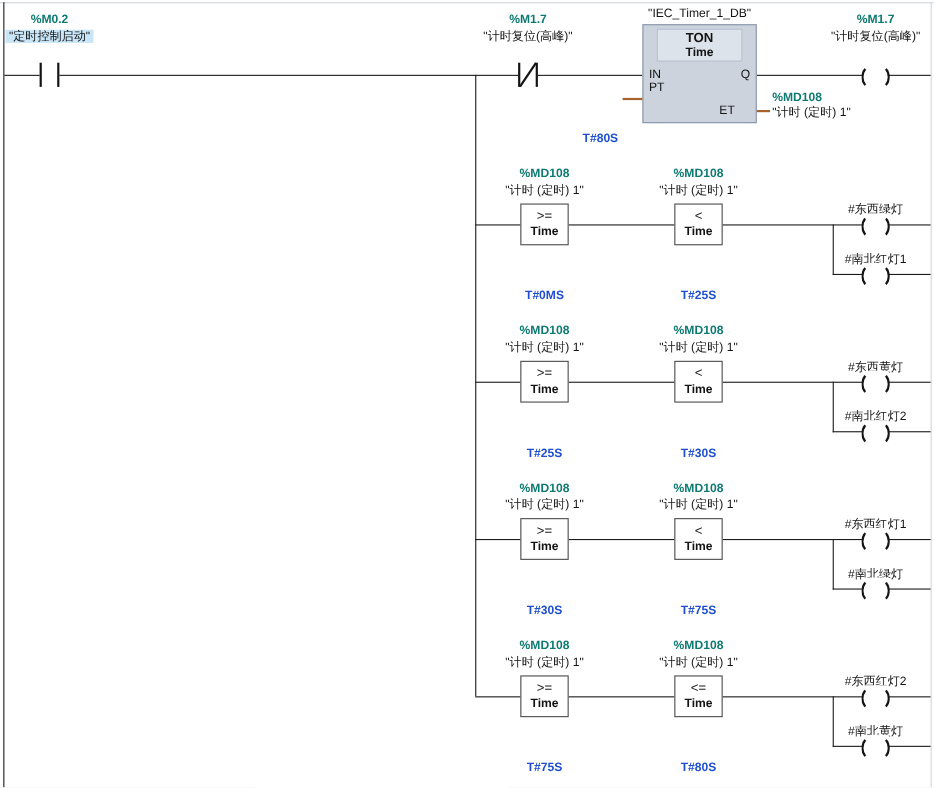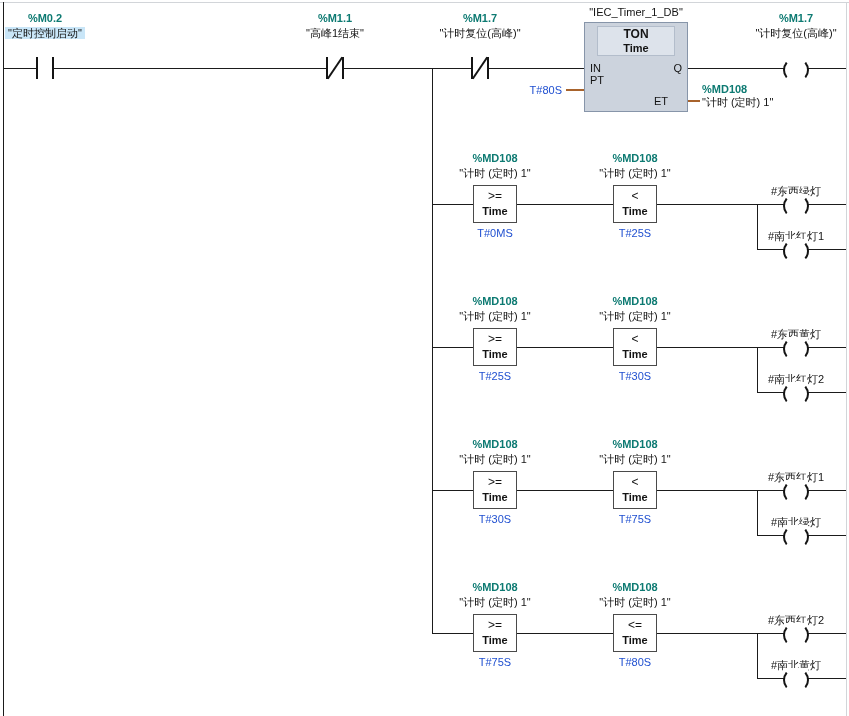--- a/index.html
+++ b/index.html
@@ -9,21 +9,21 @@
     font-family:"Liberation Sans","DejaVu Sans",sans-serif; overflow:hidden;
   }
   .frame { position:absolute; background:#d2d5d9; }
   .w { position:absolute; background:#1b1b1b; }
   .w.h { height:1px; }
   .w.v { width:1px; }
   .w.conn { background:#a8632c; height:2px; }
   .lbl { position:absolute; font-size:11px; line-height:13px; text-align:center;
          white-space:nowrap; color:#141414; }
   .addr { color:#0d7a72; font-weight:bold; }
-  .tval { color:#1f4fd0; font-weight:normal; }
+  .tval { color:#1f4fd0; font-weight:bold;margin-top:36px; }
   .left { text-align:left; }
   .right { text-align:right; }
   .hl { background:#c9e6f8; padding:0 3px; }
   .contact { position:absolute; width:18px; height:22px; background:#fff; }
   .contact::before,.contact::after { content:""; position:absolute; top:0; width:2px;
          height:22px; background:#141414; }
   .contact::before { left:0; } .contact::after { right:0; }
   .slash { position:absolute; left:8px; top:-2px; width:2px; height:26px;
          background:#141414; transform:rotate(34deg); }
   .coil { position:absolute; width:24px; height:20px; background:#fff; }
@@ -58,27 +58,20 @@
   <div class="w h" style="left:688px;top:68px;width:158px"></div>
   <div class="w v" style="left:432px;top:68px;height:565px"></div>
 
   <div class="grp" style="left:-15px;top:12px;width:120px;height:70px">
     <div class="lbl addr" style="left:0;top:0;width:120px">%M0.2</div>
     <div class="lbl" style="left:0;top:15px;width:120px"><span class="hl">"定时控制启动"</span></div>
     <div class="contact" style="left:51px;top:45px"></div>
   </div>
 
 
-  <div class="grp" style="left:275px;top:12px;width:120px;height:70px">
-    <div class="lbl addr" style="left:0;top:0;width:120px">%M1.1</div>
-    <div class="lbl" style="left:0;top:15px;width:120px">"高峰1结束"</div>
-    <div class="contact" style="left:51px;top:45px">
-        <i class="slash"></i>
-      </div>
-  </div>
 
   <div class="grp" style="left:420px;top:12px;width:120px;height:70px">
     <div class="lbl addr" style="left:0;top:0;width:120px">%M1.7</div>
     <div class="lbl" style="left:0;top:15px;width:120px">"计时复位(高峰)"</div>
     <div class="contact" style="left:51px;top:45px">
         <i class="slash"></i>
       </div>
   </div>
 
   <div class="lbl" style="left:560px;top:6px;width:152px">"IEC_Timer_1_DB"</div>

